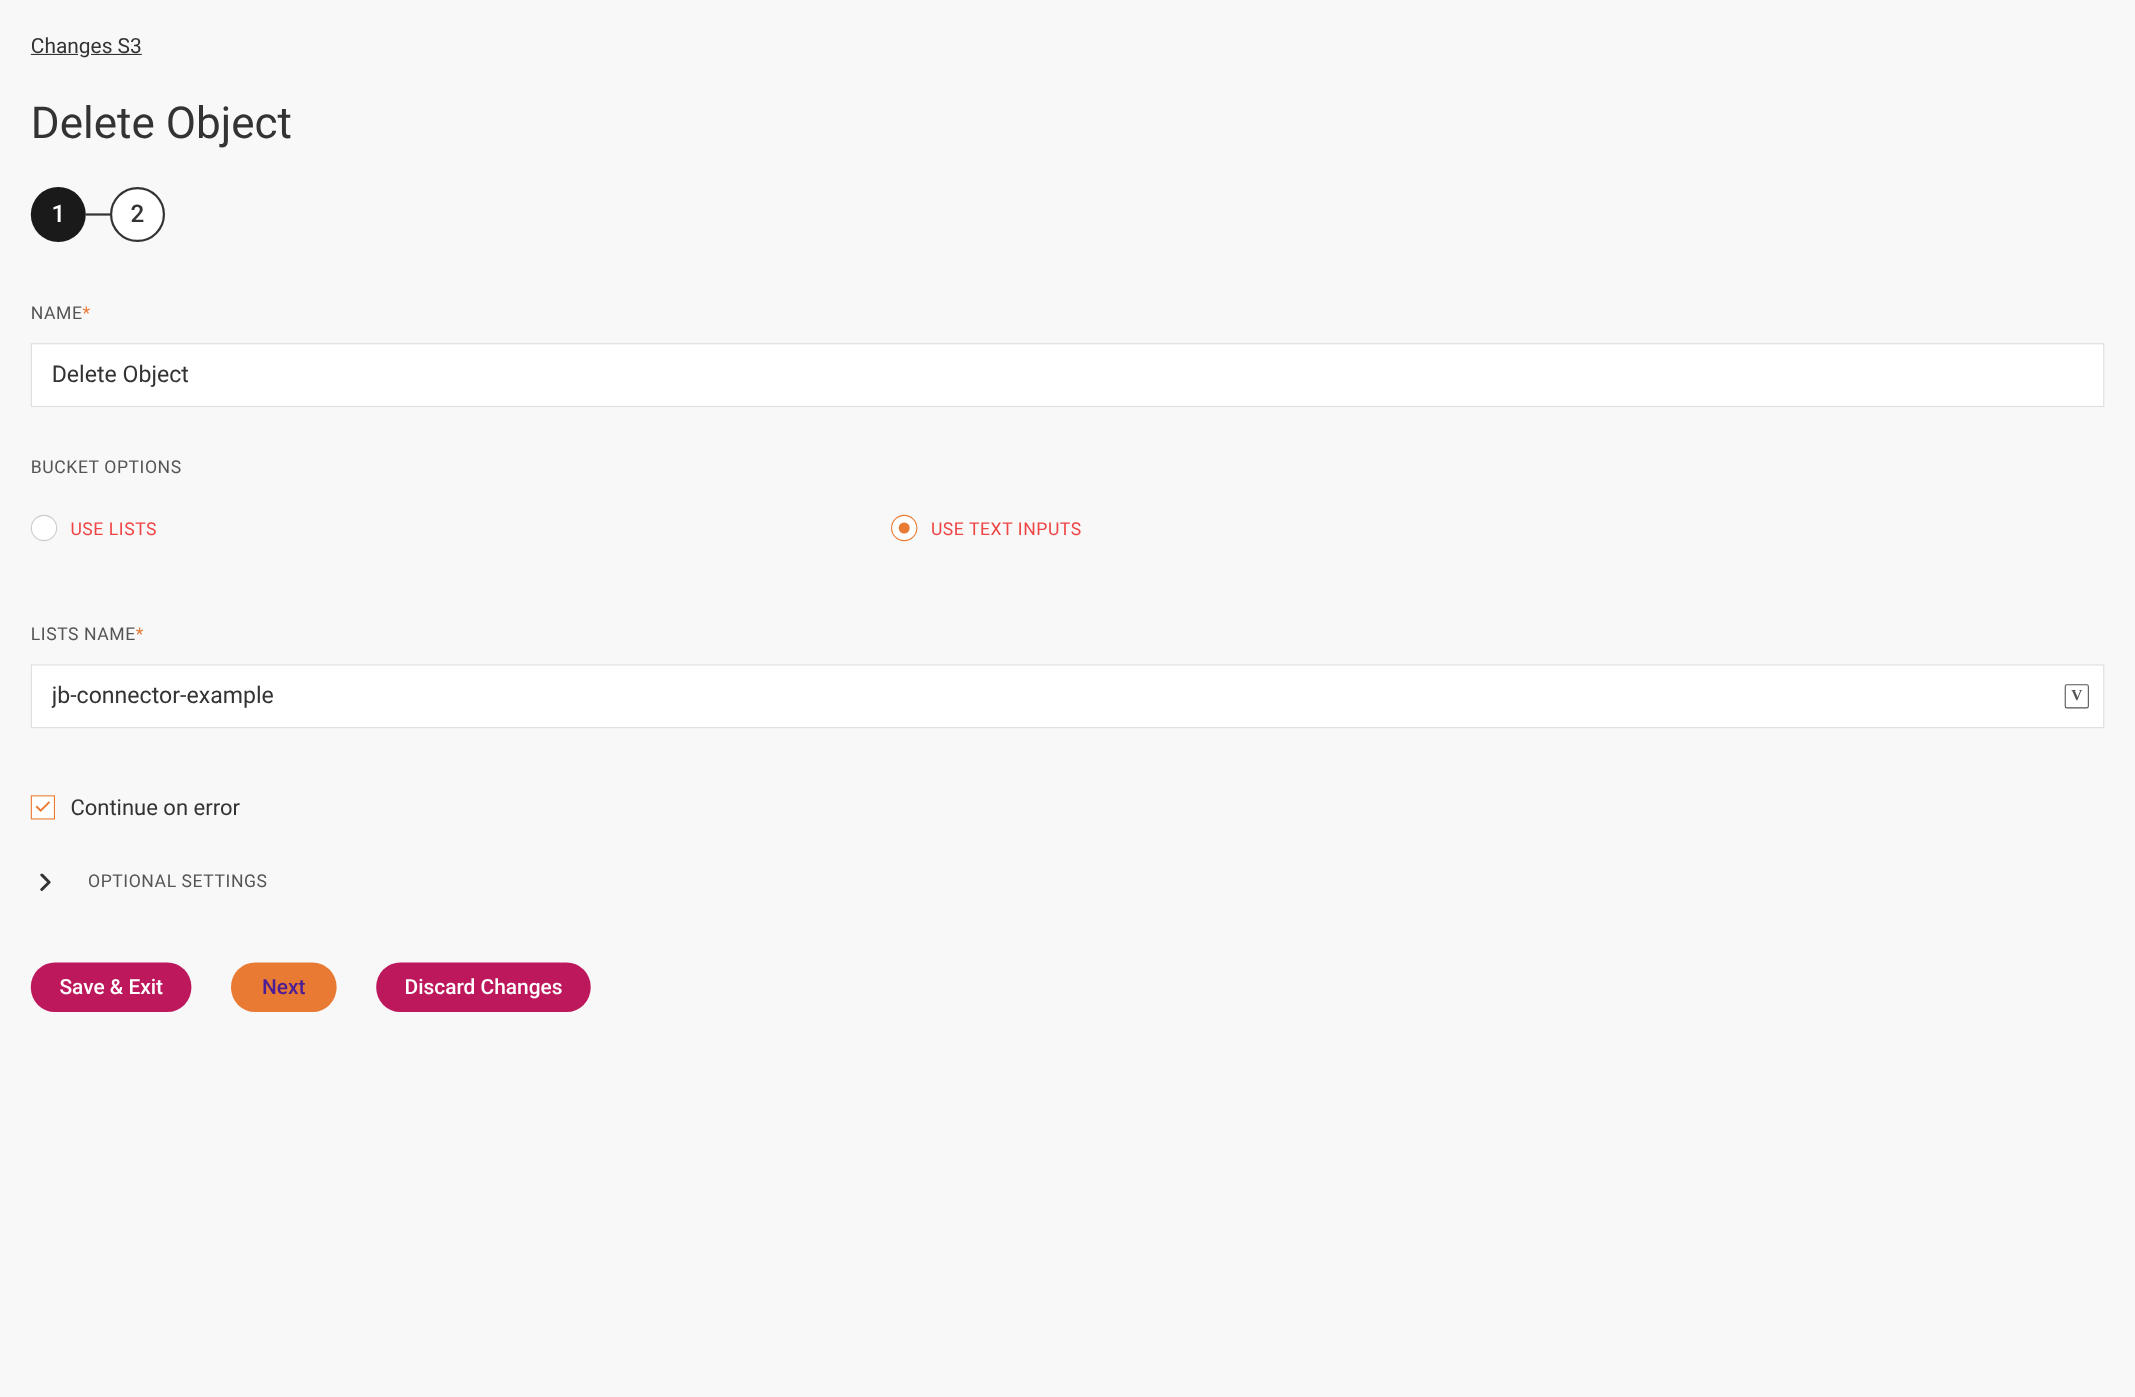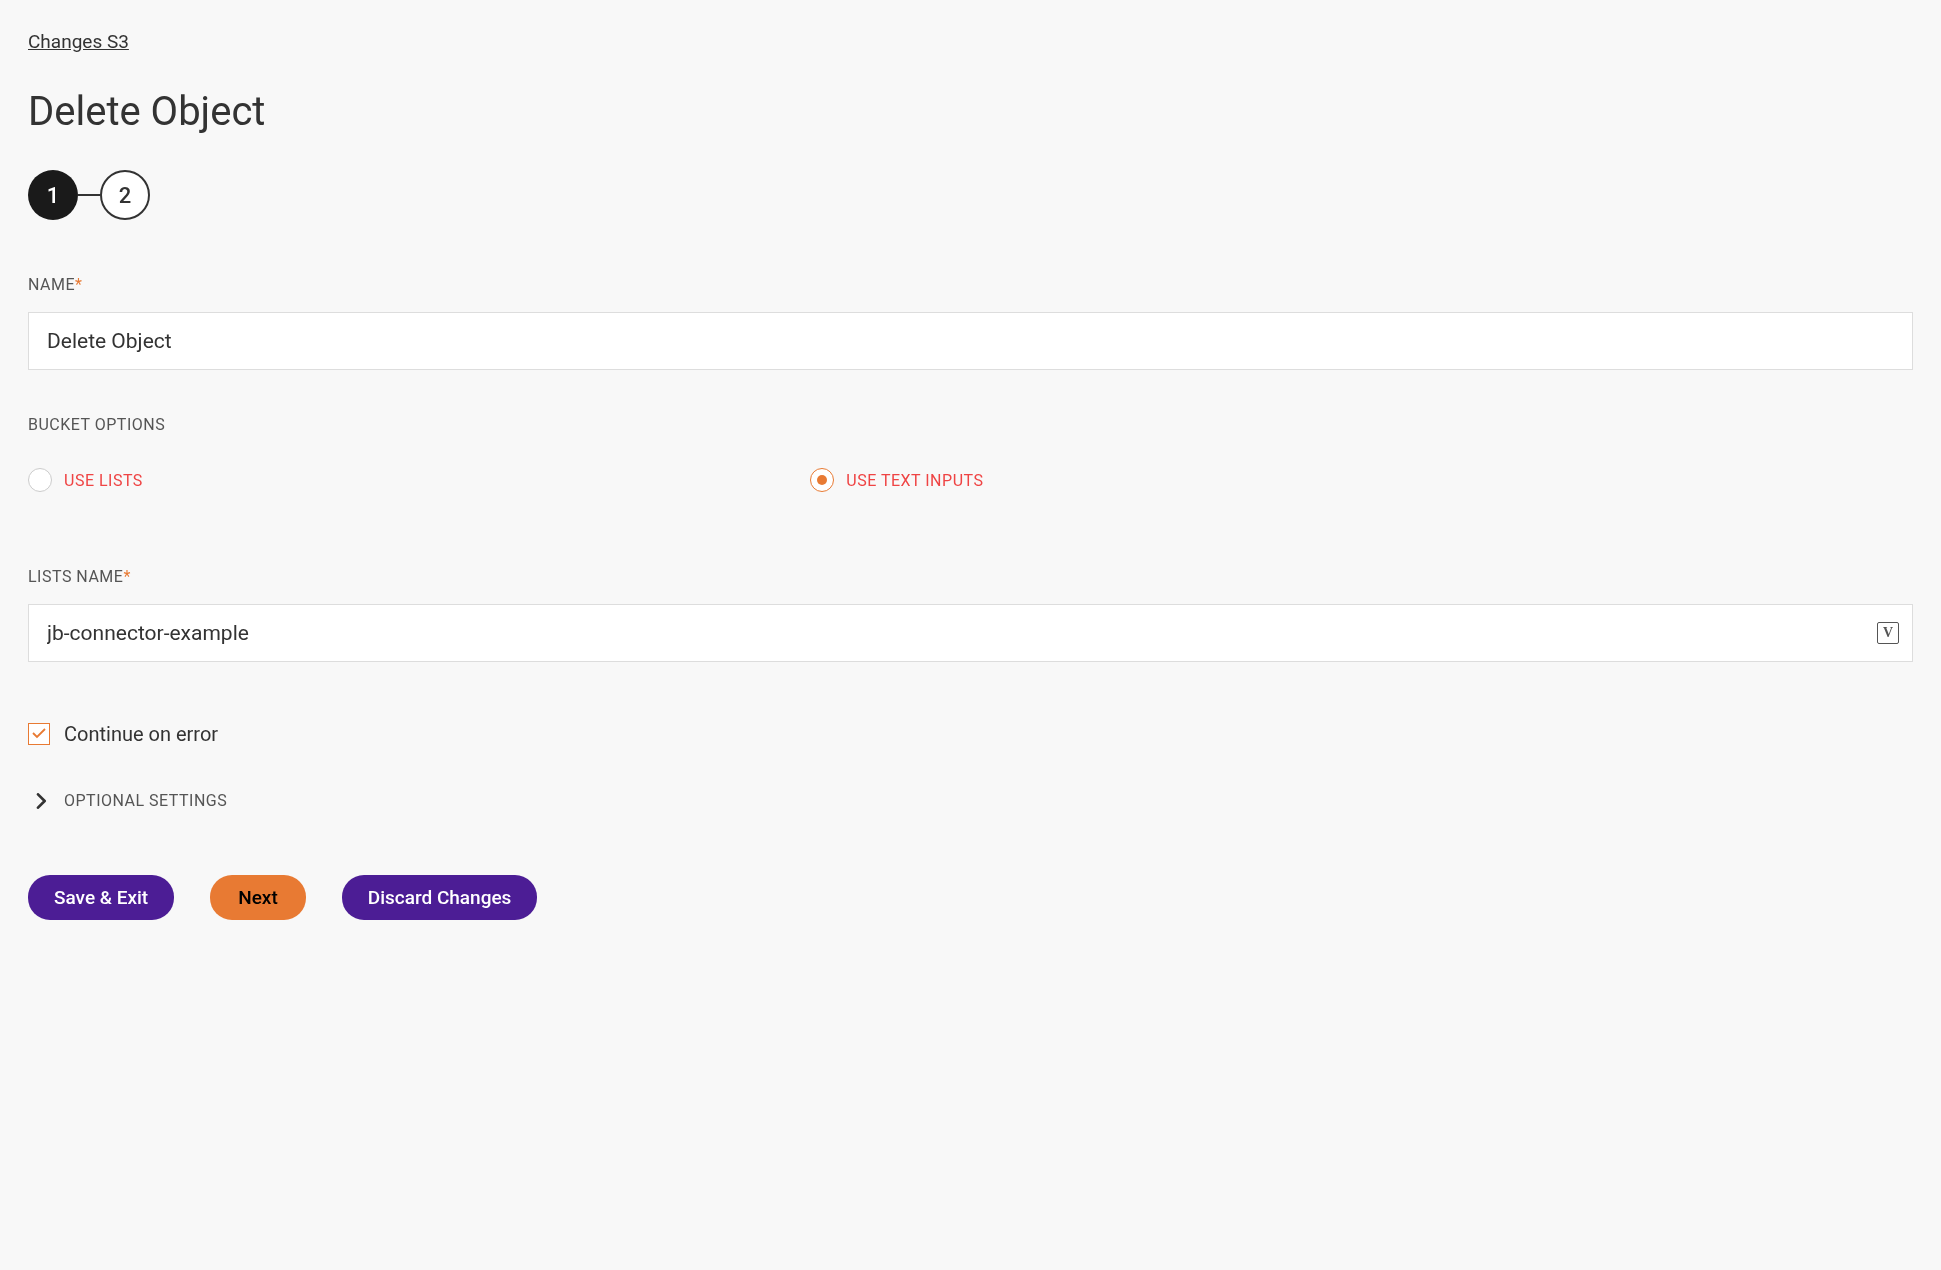--- a/index.html
+++ b/index.html
@@ -161,22 +161,22 @@
       color: #e87a33;
       font-size: 16px;
       line-height: 1;
     }
     .checkbox-label {
       font-size: 20px;
       color: #333;
     }
     .collapsible-row {
       display: flex;
-      align-items: center;
-      gap: 16px;
+      align-items: flex-end;
+      gap: 32px;
       margin-bottom: 65px;
       cursor: pointer;
       padding-left: 8px;
     }
     .chevron-icon svg {
       width: 12px;
       height: 16px;
       display: block;
     }
     .collapsible-label {
@@ -191,26 +191,26 @@
     .btn {
       border: none;
       border-radius: 22px;
       padding: 11px 26px;
       font-size: 19px;
       font-weight: 500;
       cursor: pointer;
       font-family: inherit;
     }
     .btn-grey {
-      background: #4c1d95;
+      background: #be185d;
       color: #fff;
     }
     .btn-primary {
       background: #e87a33;
-      color: #000000;
+      color: #4c1d95;
       padding: 11px 28px;
     }
   </style>
 </head>
 <body>
 
 
 
 <a class="breadcrumb">Changes S3</a>
 

